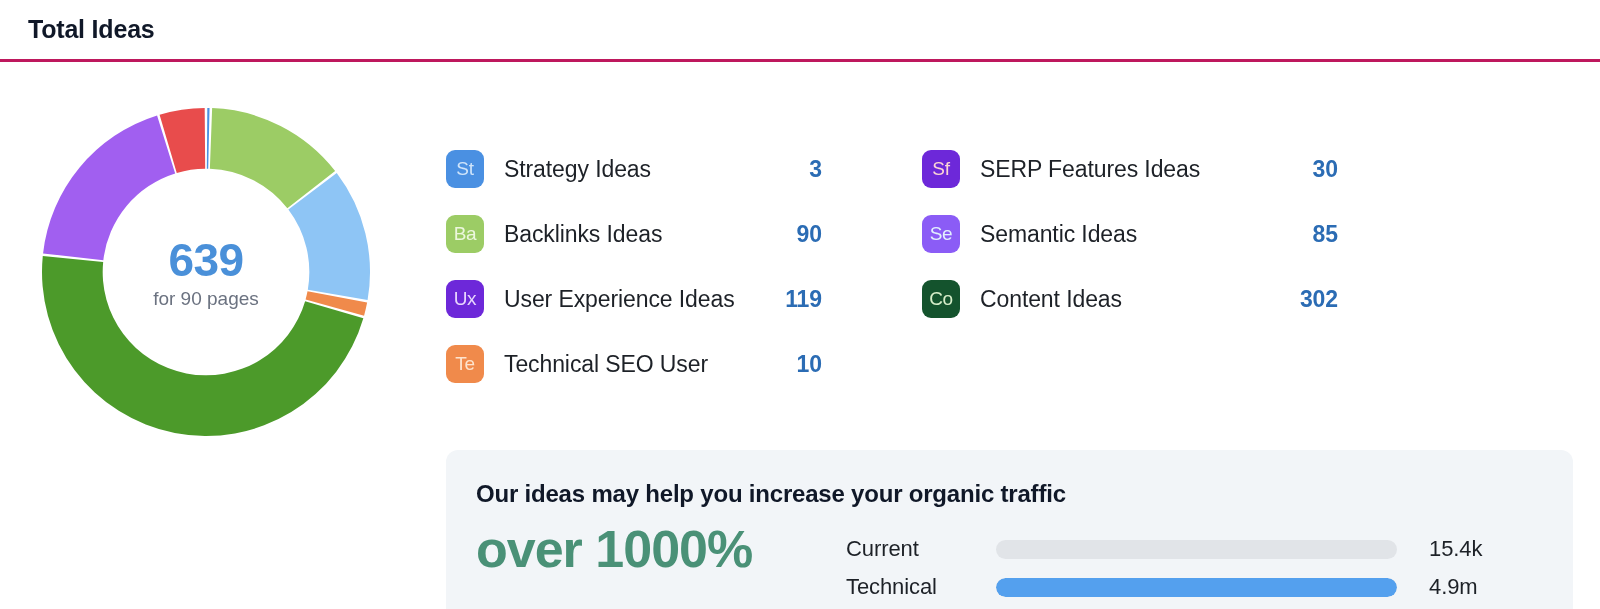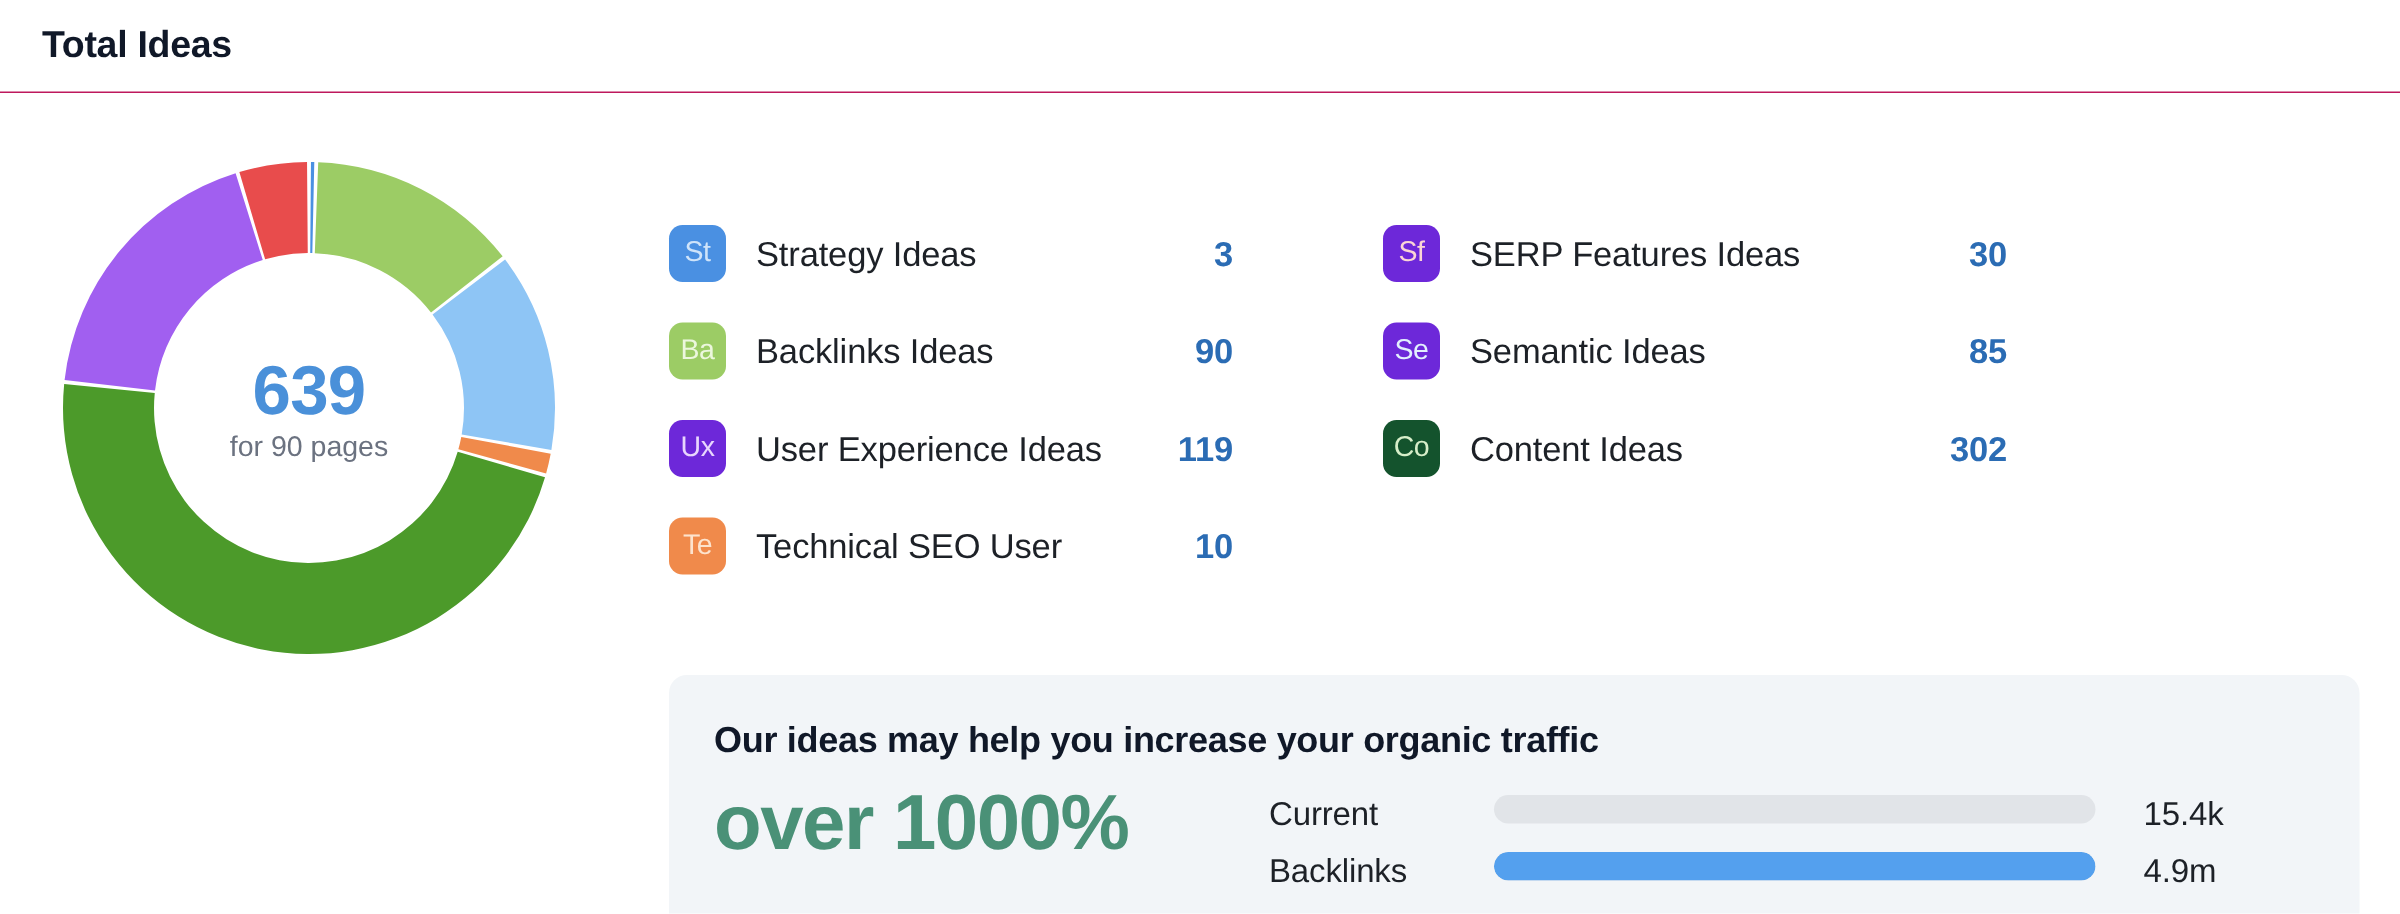--- a/index.html
+++ b/index.html
@@ -9,21 +9,21 @@
     font-family: "Liberation Sans", sans-serif;
     overflow: hidden;
   }
 
   
   .card-header {
     height: 62px;
     display: flex;
     align-items: center;
     padding-left: 28px;
-    border-bottom: 1px solid #be185d;
+    border-bottom: 3px solid #be185d;
   }
   .card-title {
     font-size: 25px;
     font-weight: bold;
     color: #101828;
     letter-spacing: -0.2px;
   }
 
   
   .card-body {
@@ -140,20 +140,21 @@
     font-weight: bold;
     color: #4a9177;
     line-height: 1.05;
     letter-spacing: -1px;
     width: 370px;
     flex: 0 0 370px;
   }
   .bars { flex: 1; padding-top: 8px; }
   .bar-row {
     display: flex;
+    align-items: center;
     height: 38px;
   }
   .bar-label {
     font-size: 22px;
     color: #1d2127;
     width: 150px;
     flex: 0 0 150px;
     letter-spacing: -0.1px;
   }
   .bar-track {
@@ -226,21 +227,21 @@
           <div class="legend-value">10</div>
         </div>
       </div>
     <div class="legend-col right" id="legend-col-1">
         <div class="legend-item">
           <div class="legend-badge" style="background: #6d28d9; color: rgb(251, 213, 213);">Sf</div>
           <div class="legend-label">SERP Features Ideas</div>
           <div class="legend-value">30</div>
         </div>
         <div class="legend-item">
-          <div class="legend-badge" style="background: #6d28d9; color: rgb(226, 240, 253);">Se</div>
+          <div class="legend-badge" style="background: #8b5cf6; color: rgb(226, 240, 253);">Se</div>
           <div class="legend-label">Semantic Ideas</div>
           <div class="legend-value">85</div>
         </div>
         <div class="legend-item">
           <div class="legend-badge" style="background: #14532d; color: rgb(215, 238, 201);">Co</div>
           <div class="legend-label">Content Ideas</div>
           <div class="legend-value">302</div>
         </div>
       </div>
   </div>
@@ -251,21 +252,21 @@
       <div class="promo-percent" style="color: rgb(74, 145, 119);">over 1000%</div>
       <div class="bars" id="promo-bars">
           <div class="bar-row">
             <div class="bar-label">Current</div>
             <div class="bar-track" style="background: rgb(225, 228, 232);">
               <div class="bar-fill" style="width: 0%; background: rgb(84, 160, 238);"></div>
             </div>
             <div class="bar-value">15.4k</div>
           </div>
           <div class="bar-row">
-            <div class="bar-label">Backlinks</div>
+            <div class="bar-label">Technical</div>
             <div class="bar-track" style="background: rgb(225, 228, 232);">
               <div class="bar-fill" style="width: 100%; background: rgb(84, 160, 238);"></div>
             </div>
             <div class="bar-value">4.9m</div>
           </div>
         </div>
     </div>
   </div>
 
 </div>

